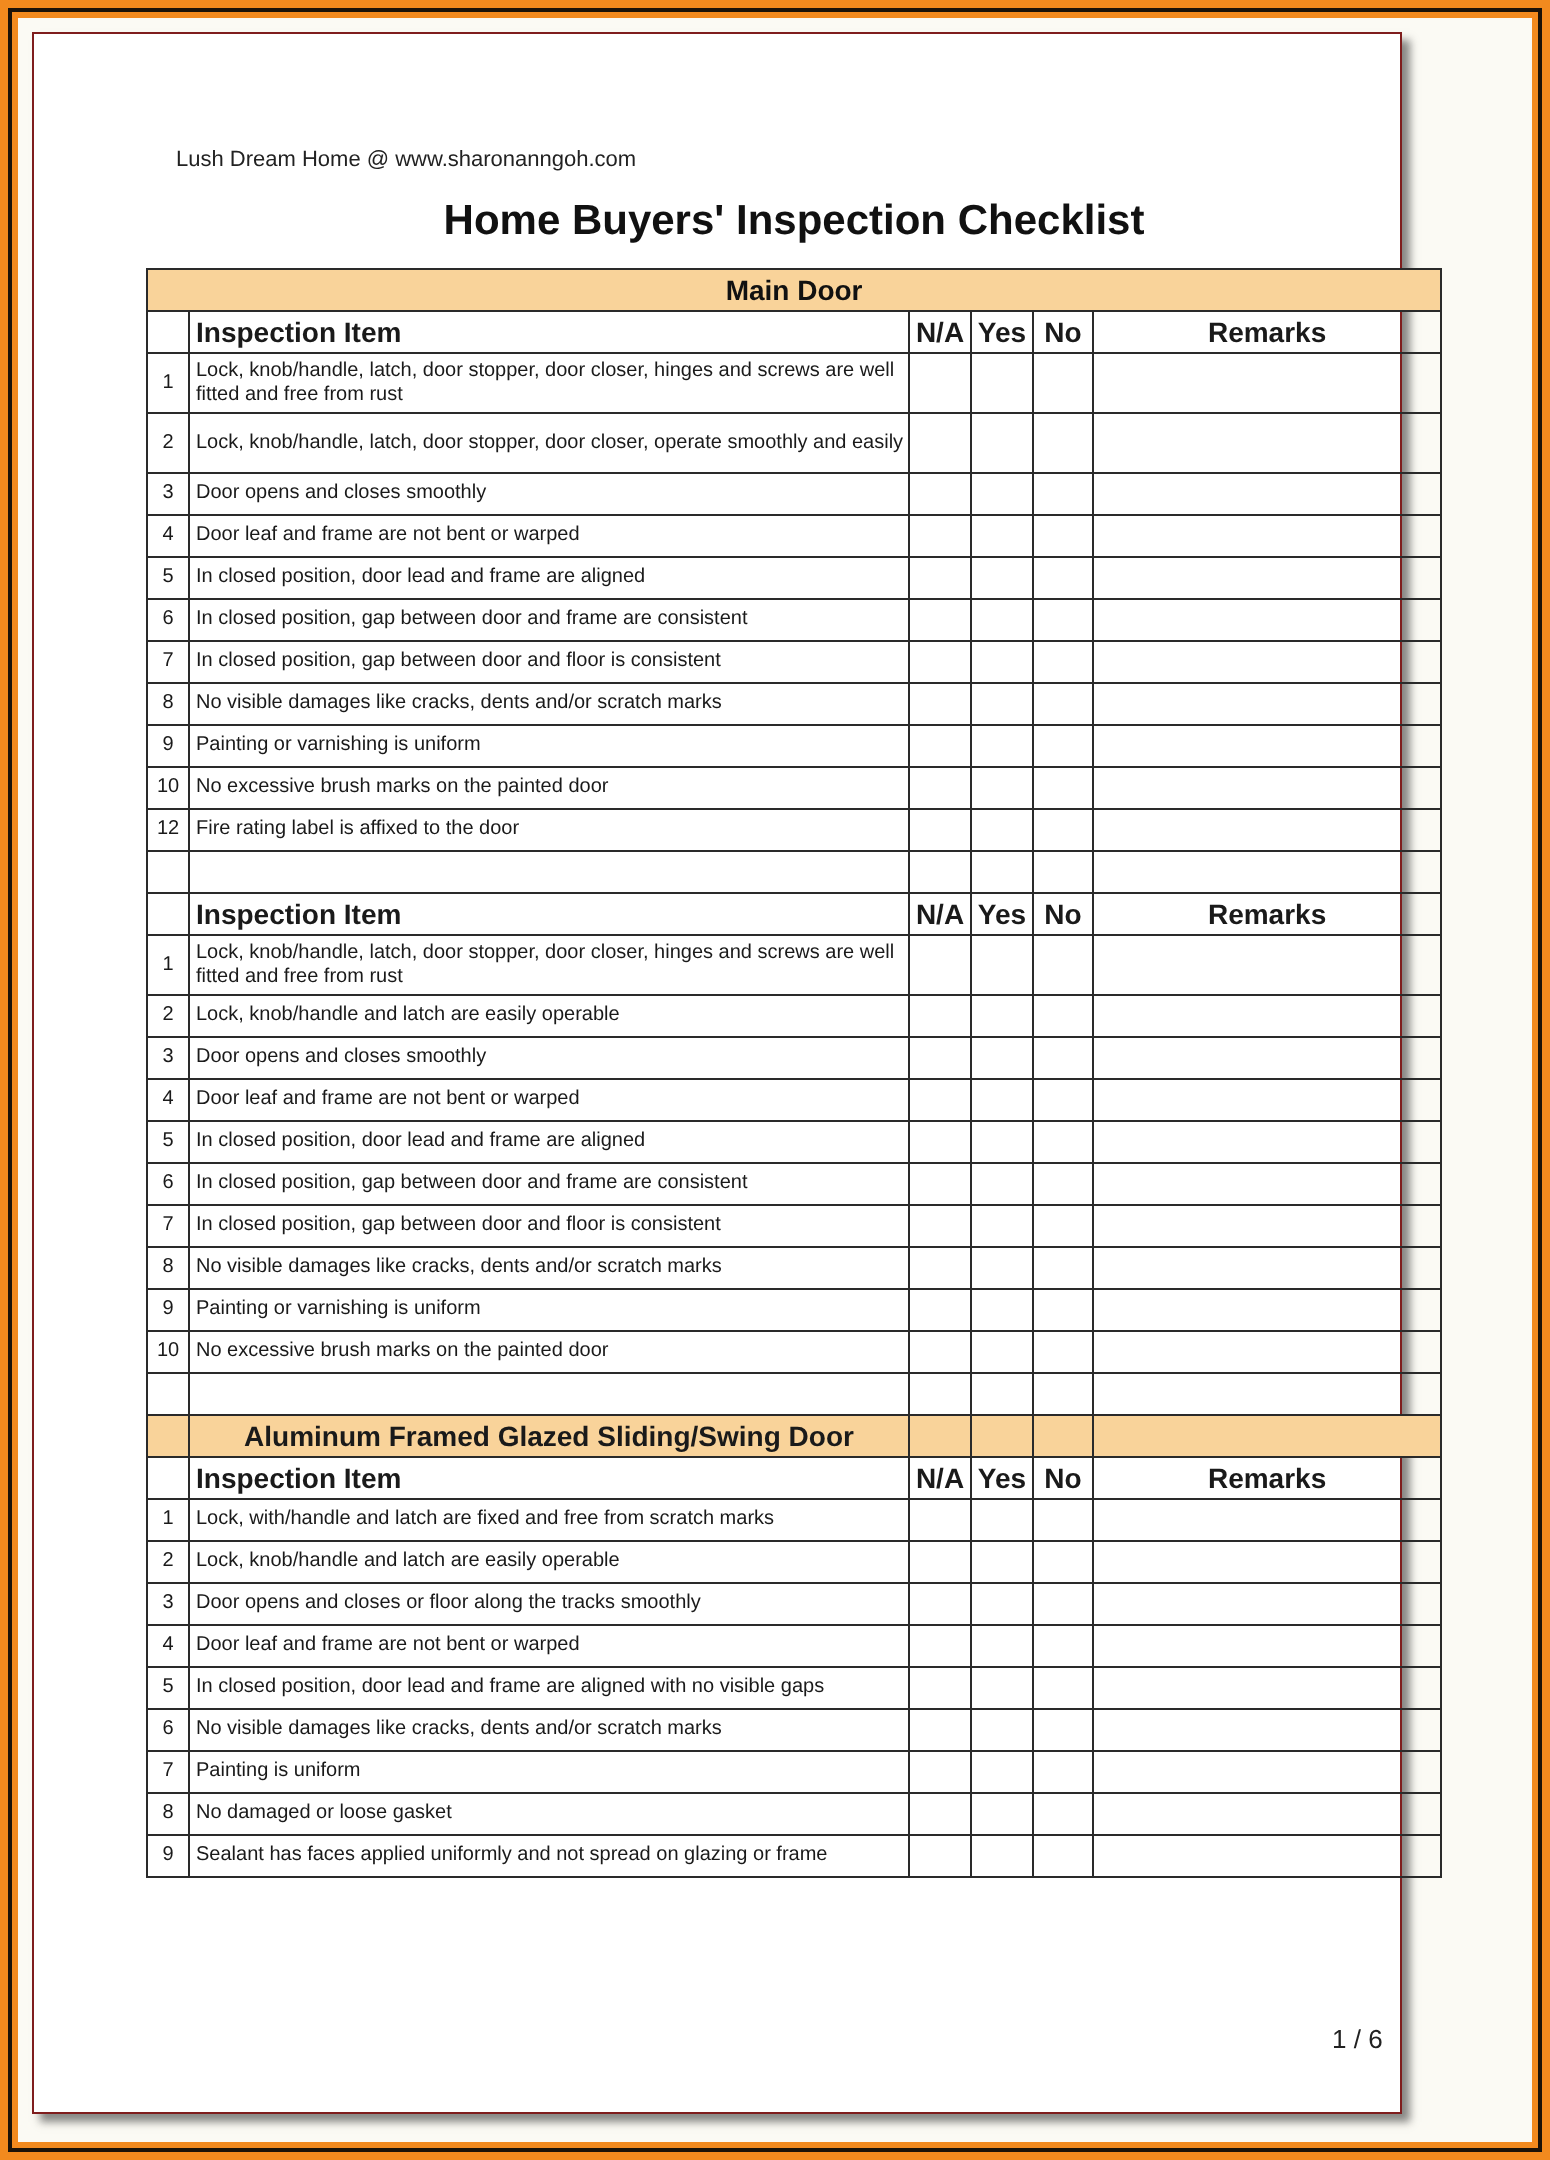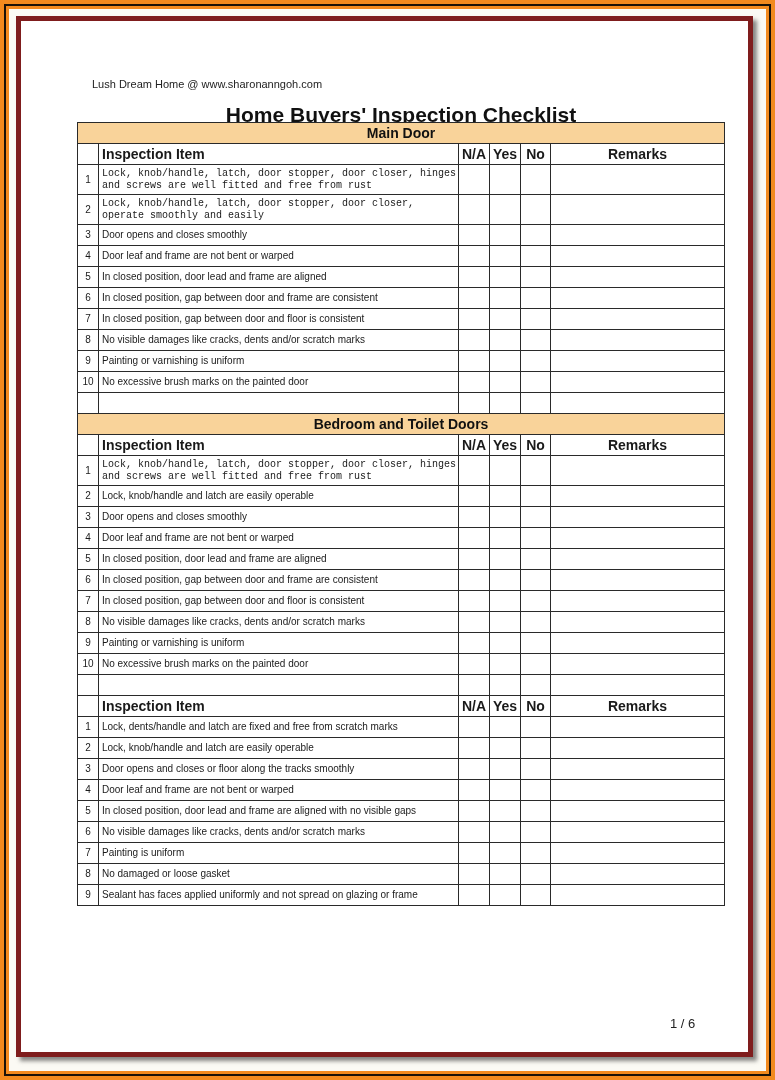--- a/index.html
+++ b/index.html
@@ -10,50 +10,50 @@
   }
   .frame-black {
     position:absolute; left:4px; top:4px; width:763px; height:1068px;
     border:2px solid #1a1208; background:#f28a1e;
   }
   .frame-inner {
     position:absolute; left:9px; top:9px; width:757px; height:1062px;
     background:#fbfaf4;
   }
   .page {
-    position:absolute; left:16px; top:16px; width:737px; height:1041px;
-    border:5px solid #7f1d1d; background:#ffffff;
+    position:absolute; left:16px; top:16px; width:685px; height:1041px;
+    border:1px solid #7f1d1d; background:#ffffff;
     box-shadow:4px 4px 4px rgba(40,40,40,0.55);
     box-sizing:border-box;
   }
   .page-inner { position:absolute; left:-16px; top:-16px; width:775px; height:1080px; }
   .site {
     position:absolute; left:87px; top:73px; font-size:11px; color:#222;
   }
   .title {
     position:absolute; left:0; width:792px; top:98px; text-align:center;
     font-size:21px; font-weight:bold; color:#111;
   }
   table.chk {
-    position:absolute; left:72px; top:117px; border-collapse:collapse;
+    position:absolute; left:72px; top:133px; border-collapse:collapse;
     width:647px; table-layout:fixed;border-radius:32px;
   }
   table.chk td {
     border:1px solid #2a2a2a; padding:0; font-size:10px; color:#1a1a1a;
     height:20px; vertical-align:middle; line-height:12px; overflow:hidden;
   }
   col.c-num { width:21px; }
   col.c-item { width:360px; }
   col.c-na { width:31px; }
   col.c-yes { width:31px; }
   col.c-no { width:30px; }
   col.c-rem { width:174px; }
   td.num { text-align:center; font-size:10px; }
   td.item { padding-left:3px !important; }
-  td.item.two { height:29px;font-family:Liberation Mono, monospace; }
+  td.item.two { height:29px; }
   tr.sec td {
     background:#f9d39a; font-weight:bold; font-size:14px; color:#111;
     text-align:center; height:20px;
   }
   tr.sec3 td { background:#f9d39a; }
   tr.sec3 td.sec3-title { text-align:center; font-weight:bold; font-size:14px; }
   tr.colhdr td { font-weight:bold; font-size:14px; }
   tr.colhdr td.c { text-align:center; }
   .pagenum {
     position:absolute; left:665px; top:1011px; font-size:13px; color:#222;
@@ -165,29 +165,34 @@
           </tr>
           <tr>
             <td class="num">10</td>
             <td class="item"> No excessive brush marks on the painted door</td>
             <td></td>
             <td></td>
             <td></td>
             <td></td>
           </tr>
           <tr>
+            <td class="num">12</td>
+            <td class="item"> Fire rating label is affixed to the door</td>
+            <td></td>
+            <td></td>
+            <td></td>
+            <td></td>
+          </tr>
+          <tr>
             <td class="num"></td>
             <td class="item"></td>
             <td></td>
             <td></td>
             <td></td>
             <td></td>
-          </tr>
-          <tr class="sec">
-            <td colspan="6">Bedroom and Toilet Doors</td>
           </tr>
           <tr class="colhdr">
             <td></td>
             <td class="item">Inspection Item</td>
             <td class="c">N/A</td>
             <td class="c">Yes</td>
             <td class="c">No</td>
             <td class="c">Remarks</td>
           </tr>
           <tr>
@@ -271,31 +276,39 @@
             <td></td>
           </tr>
           <tr>
             <td class="num"></td>
             <td class="item"></td>
             <td></td>
             <td></td>
             <td></td>
             <td></td>
           </tr>
+          <tr class="sec3">
+            <td></td>
+            <td class="sec3-title">Aluminum Framed Glazed Sliding/Swing Door</td>
+            <td></td>
+            <td></td>
+            <td></td>
+            <td></td>
+          </tr>
           <tr class="colhdr">
             <td></td>
             <td class="item">Inspection Item</td>
             <td class="c">N/A</td>
             <td class="c">Yes</td>
             <td class="c">No</td>
             <td class="c">Remarks</td>
           </tr>
           <tr>
             <td class="num">1</td>
-            <td class="item">Lock, dents/handle and latch are fixed and free from scratch marks</td>
+            <td class="item">Lock, with/handle and latch are fixed and free from scratch marks</td>
             <td></td>
             <td></td>
             <td></td>
             <td></td>
           </tr>
           <tr>
             <td class="num">2</td>
             <td class="item">Lock, knob/handle and latch are easily operable</td>
             <td></td>
             <td></td>

